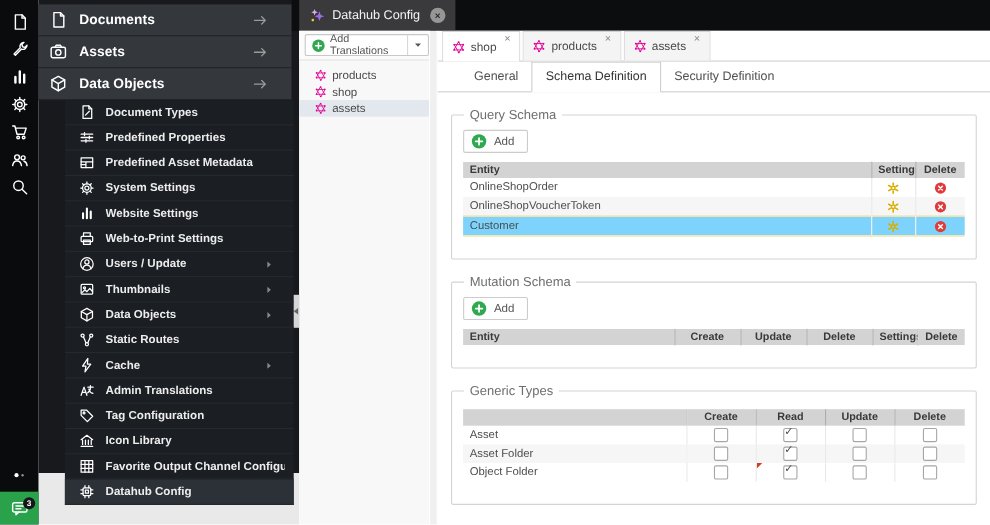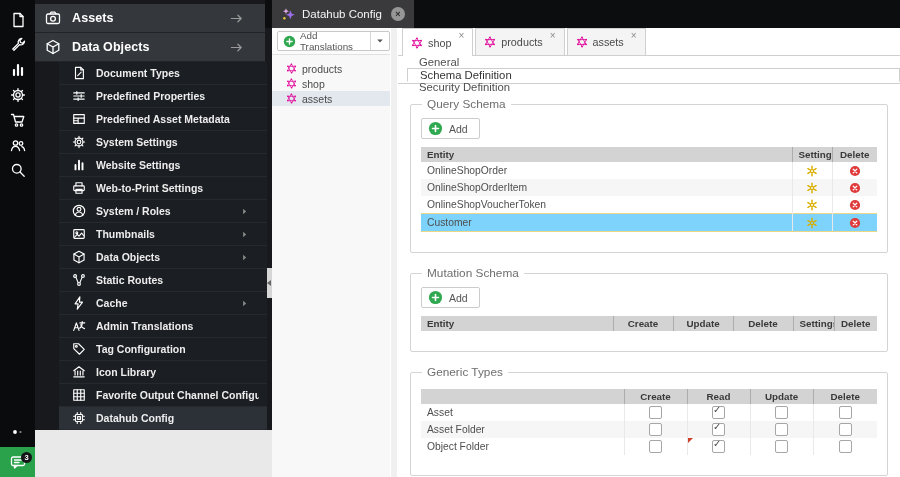--- a/index.html
+++ b/index.html
@@ -71,21 +71,21 @@
 
   
   #main{position:absolute;left:398px;top:28px;width:502px;height:449px;background:#fff;z-index:20;box-sizing:border-box;}
   #tabstrip{height:27px;border-bottom:1px solid #cfcfcf;display:flex;align-items:stretch;padding-left:4px;position:relative;}
   .etab{display:flex;align-items:center;gap:5px;padding:0 8px;margin-right:2px;border:1px solid #cfcfcf;border-bottom:none;
         background:#f4f4f4;font-size:10.8px;color:#4a4a4a;position:relative;border-radius:1px 1px 0 0;box-sizing:border-box;}
   .etab.active{background:#fff;margin-bottom:-1px;z-index:2;}
   .etab .ic{width:12px;height:12px;}
   .etab .x{font-size:10px;color:#8a8a8a;margin-left:2px;align-self:flex-start;line-height:13px;}
   .etab .x:after{content:"×";}
-  #subtabs{height:27px;border-bottom:1px solid #cfcfcf;display:flex;align-items:stretch;padding-left:9px;flex-direction:column;}
+  #subtabs{height:27px;border-bottom:1px solid #cfcfcf;display:flex;align-items:stretch;padding-left:21px;}
   .stab{display:flex;align-items:center;padding:0 12px;font-size:11.3px;color:#4f4f4f;box-sizing:border-box;}
   .stab.active{border:1px solid #cfcfcf;border-bottom:1px solid #fff;margin-bottom:-1px;background:#fff;color:#333;z-index:2;}
   #editor-body{padding:13px 12px 0 12px;}
 
   fieldset{border:1px solid #d4d4d4;border-radius:2px;margin:0 0 13px 0;padding:2px 10px 20px 10px;}
   legend{font-size:11.8px;color:#6e6e6e;padding:0 5px;margin-left:1px;}
   .addbtn{display:inline-flex;align-items:center;gap:6px;border:1px solid #ccc;border-radius:2px;background:#fff;
           padding:2px 11px 2px 6px;font-size:10.5px;color:#555;margin:5px 0 8px 0;}
   .addbtn .ic{width:15px;height:15px;}
 
@@ -207,20 +207,34 @@
         </span>
       <span class="lbl">Datahub Config</span>
       <span class="close"></span>
     </div>
   </div>
 
   <div id="menu">
     <div class="menu-section">
       <span class="ic">
           <svg viewBox="0 0 16 16">
+            <path d="M4 1.5h6l3 3v10H4z"></path>
+            <path d="M10 1.5v3h3"></path>
+          </svg>
+        </span>
+      <span class="lbl">Documents</span>
+      <span class="ic arr">
+          <svg viewBox="0 0 16 16">
+            <path d="M2.5 8h10.5M9.5 4.5L13 8l-3.5 3.5"></path>
+          </svg>
+        </span>
+    </div>
+    <div class="menu-section">
+      <span class="ic">
+          <svg viewBox="0 0 16 16">
             <rect x="1.5" y="4" width="13" height="9.5" rx="1.5"></rect>
             <circle cx="8" cy="8.7" r="2.4"></circle>
             <path d="M5 4l1-1.8h4L11 4"></path>
           </svg>
         </span>
       <span class="lbl">Assets</span>
       <span class="ic arr">
           <svg viewBox="0 0 16 16">
             <path d="M2.5 8h10.5M9.5 4.5L13 8l-3.5 3.5"></path>
           </svg>
@@ -296,21 +310,21 @@
           <span class="lbl">Web-to-Print Settings</span>
         </div>
       <div class="menu-item">
           <span class="ic">
             <svg viewBox="0 0 16 16">
               <circle cx="8" cy="8" r="6.5"></circle>
               <circle cx="8" cy="6" r="2.2"></circle>
               <path d="M3.8 13c.6-2.6 2.3-3.8 4.2-3.8s3.6 1.2 4.2 3.8"></path>
             </svg>
           </span>
-          <span class="lbl">System / Roles</span>
+          <span class="lbl">Users / Update</span>
           <span class="ic caret">
             <svg viewBox="0 0 16 16">
               <path d="M5.5 3L11 8l-5.5 5z" fill="currentColor" stroke="none"></path>
             </svg>
           </span>
         </div>
       <div class="menu-item">
           <span class="ic">
             <svg viewBox="0 0 16 16">
               <rect x="2" y="3" width="12" height="10" rx="1"></rect>
@@ -586,37 +600,20 @@
           <thead>
               <tr>
             <th>Entity</th>
             <th class="c">Settings</th>
             <th class="c">Delete</th>
           </tr>
             </thead>
           <tbody>
             <tr>
               <td>OnlineShopOrder</td>
-              <td class="c iconcell"><span class="ic">
-                    <svg viewBox="0 0 16 16">
-                      <g stroke="#d8ae00">
-                        <circle cx="8" cy="8" r="2.2" stroke-width="1.7"></circle>
-                        <path stroke-width="2" d="M8 1.8v2.4M8 11.8v2.4M2.6 4.9l2.1 1.2M11.3 9.9l2.1 1.2M2.6 11.1l2.1-1.2M11.3 6.1l2.1-1.2"></path>
-                      </g>
-                    </svg>
-                  </span></td>
-              <td class="c iconcell"><span class="ic">
-                    <svg viewBox="0 0 16 16">
-                      <circle cx="8" cy="8" r="6.8" fill="#df3b3b" stroke="none"></circle>
-                      <path d="M5.7 5.7l4.6 4.6M10.3 5.7l-4.6 4.6" stroke="#fff" stroke-width="1.7"></path>
-                    </svg>
-                  </span></td>
-            </tr>
-            <tr>
-              <td>OnlineShopOrderItem</td>
               <td class="c iconcell"><span class="ic">
                     <svg viewBox="0 0 16 16">
                       <g stroke="#d8ae00">
                         <circle cx="8" cy="8" r="2.2" stroke-width="1.7"></circle>
                         <path stroke-width="2" d="M8 1.8v2.4M8 11.8v2.4M2.6 4.9l2.1 1.2M11.3 9.9l2.1 1.2M2.6 11.1l2.1-1.2M11.3 6.1l2.1-1.2"></path>
                       </g>
                     </svg>
                   </span></td>
               <td class="c iconcell"><span class="ic">
                     <svg viewBox="0 0 16 16">

